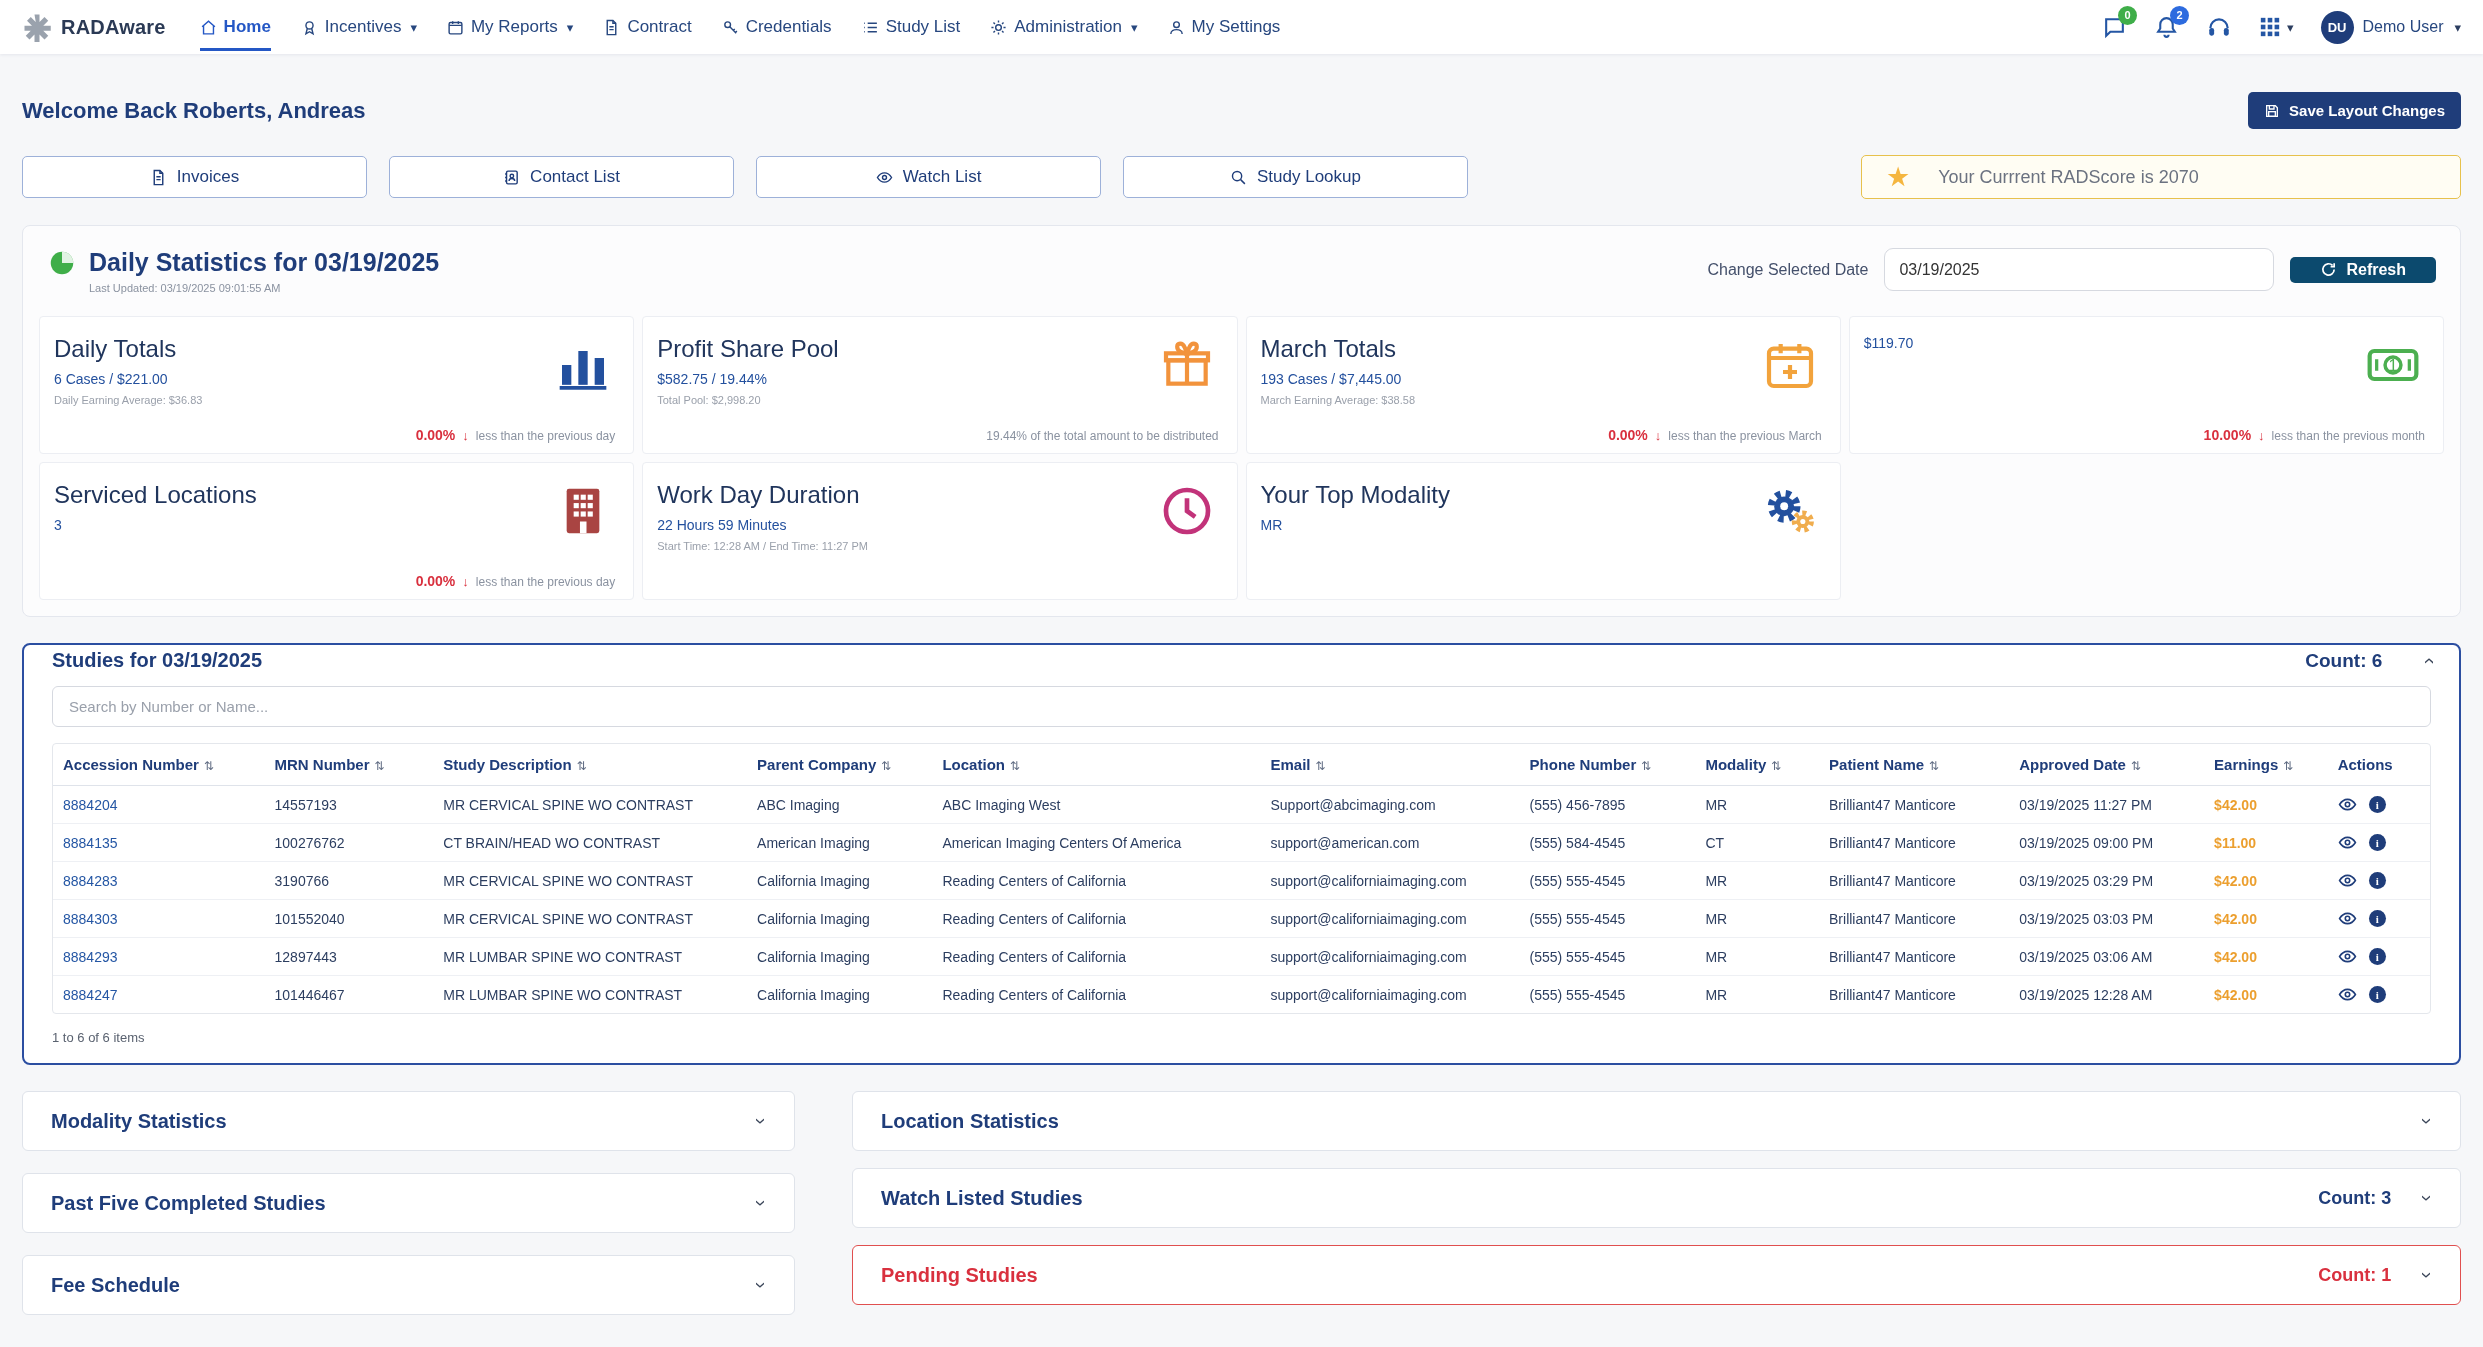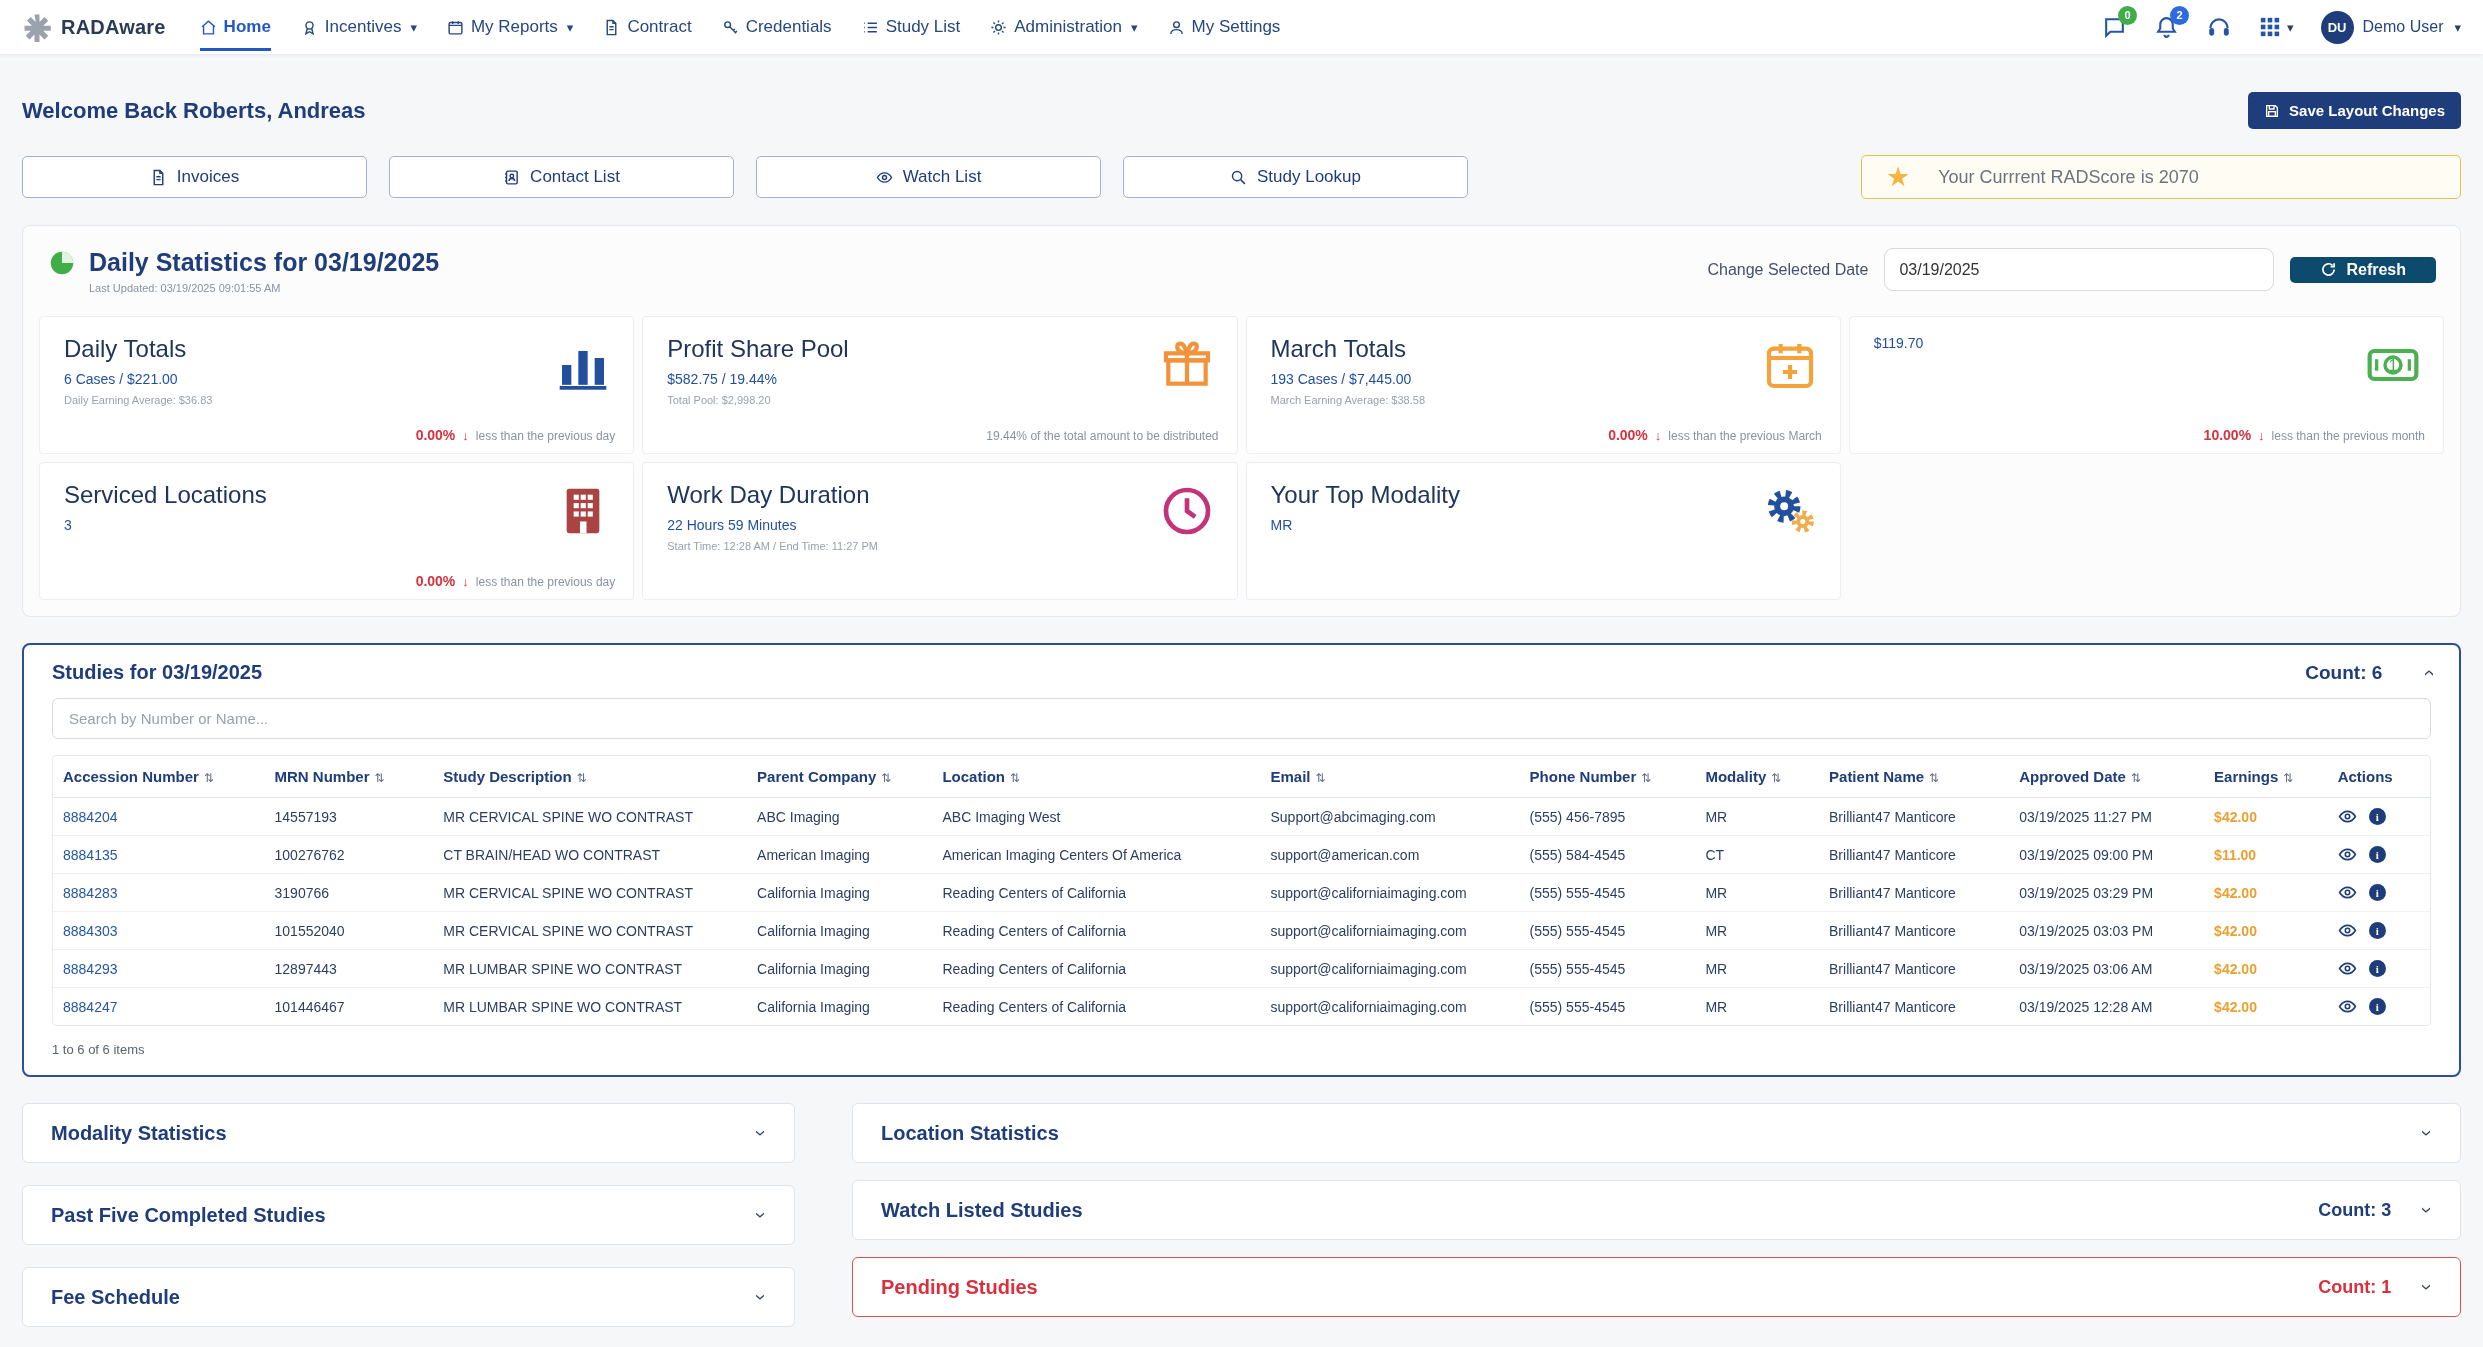--- a/index.html
+++ b/index.html
@@ -94,39 +94,39 @@
   }
   .btn-refresh{
     height:26px;background:#0c4a6e;color:#fff;border:none;border-radius:5px;font-size:16px;font-weight:bold;
     padding:0 30px;display:flex;align-items:center;gap:9px;cursor:pointer;font-family:"Liberation Sans", sans-serif;
   }
   .stat-grid{
     margin-top:22px;display:grid;grid-template-columns:repeat(4,1fr);gap:8px;
   }
   .stat-card{
     position:relative;background:#fff;border:1px solid #eceef3;border-radius:4px;
-    min-height:138px;padding:18px 24px 34px;
+    min-height:138px;padding:18px 14px 34px;
   }
   .stat-title{font-size:24px;color:#20355c;margin-bottom:8px;}
   .stat-value{font-size:14px;color:var(--valblue);margin-bottom:7px;}
   .stat-sub{font-size:11px;color:#9aa0ab;}
   .stat-icon{position:absolute;top:20px;right:22px;}
   .stat-icon svg{width:56px;height:56px;}
   .stat-foot{
     position:absolute;right:18px;bottom:10px;display:flex;align-items:baseline;gap:7px;font-size:12px;
   }
   .pct{color:var(--red);font-weight:bold;font-size:14px;}
   .down-arrow::before{content:"↓";color:var(--red);font-size:13px;font-weight:bold;}
   .note{color:#8a92a0;font-size:12px;}
 
   
   .studies-card{
     margin:26px 22px 0;background:#fff;border:2px solid #2b4ea1;border-radius:8px;overflow:hidden;
   }
-  .studies-head{display:flex;align-items:center;padding:16px 28px 14px;}
+  .studies-head{display:flex;align-items:center;padding:4px 28px 14px;}
   .studies-title{font-size:20px;font-weight:bold;color:var(--navy);}
   .studies-right{margin-left:auto;display:flex;align-items:center;gap:42px;}
   .studies-count{font-size:19px;font-weight:bold;color:var(--navy);}
   .chev{display:inline-block;color:#3a4559;font-size:20px;line-height:1;cursor:pointer;}
   .chev-up::before{content:"›";display:inline-block;transform:rotate(-90deg);}
   .chev-down::before{content:"›";display:inline-block;transform:rotate(90deg);}
   .search-wrap{padding:0 28px;}
   .search-input{
     width:100%;height:41px;border:1px solid #d6d9e0;border-radius:6px;padding:0 16px;
     font-size:15px;color:#333;font-family:"Liberation Sans", sans-serif;

